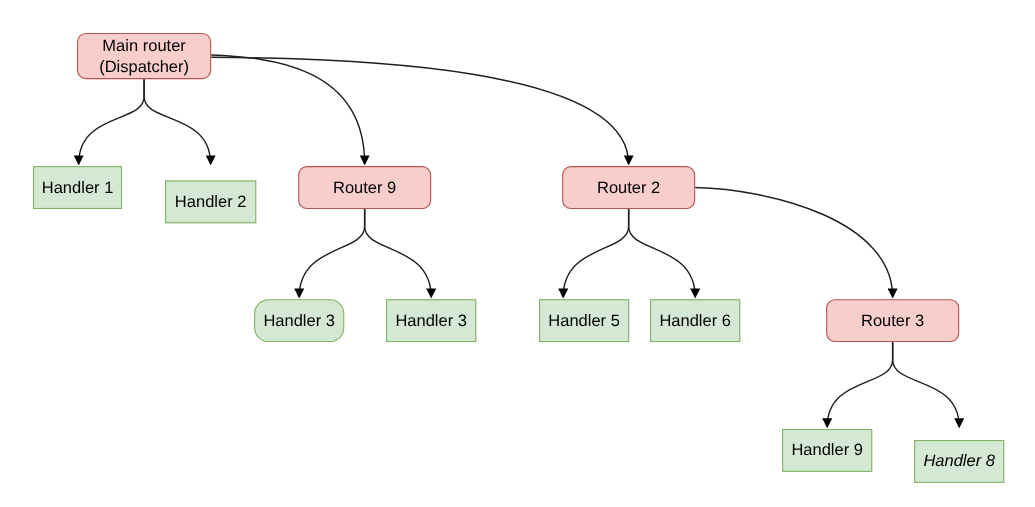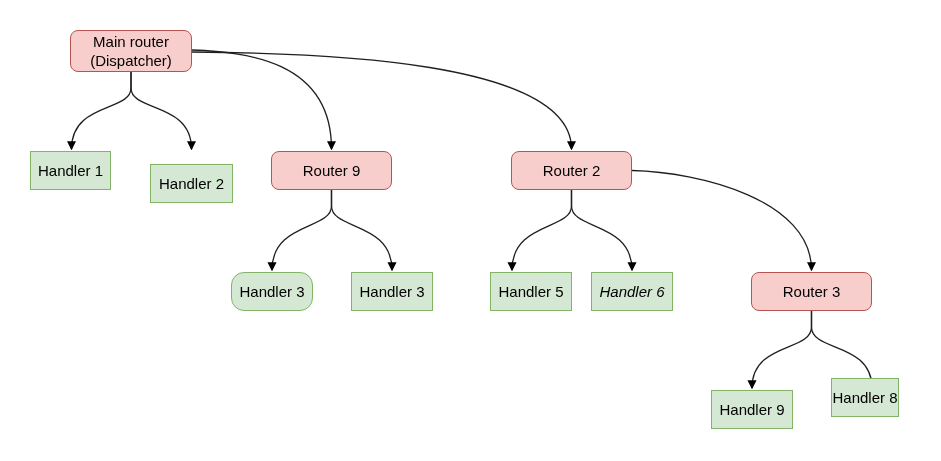--- a/index.html
+++ b/index.html
@@ -105,29 +105,29 @@
   </div>
 
   <div class="node handler" style="left:351px; top:272px; width:82px; height:39px;">
     <span>Handler 3</span>
   </div>
 
   <div class="node handler" style="left:490px; top:272px; width:82px; height:39px;">
     <span>Handler 5</span>
   </div>
 
-  <div class="node handler" style="left:591px; top:272px; width:82px; height:39px;font-style:italic;">
+  <div class="node handler" style="left:591px; top:272px; width:82px; height:39px;">
     <span>Handler 6</span>
   </div>
 
   <div class="node router" style="left:751px; top:272px; width:121px; height:39px;justify-content:center;">
     <span>Router 3</span>
   </div>
 
   <div class="node handler" style="left:711px; top:390px; width:82px; height:39px;">
     <span>Handler 9</span>
   </div>
 
-  <div class="node handler" style="left:831px; top:378px; width:68px; height:39px;">
+  <div class="node handler" style="left:831px; top:400px; width:82px; height:39px;font-style:italic;">
     <span>Handler 8</span>
   </div>
 
 </div>
 
 </body></html>

